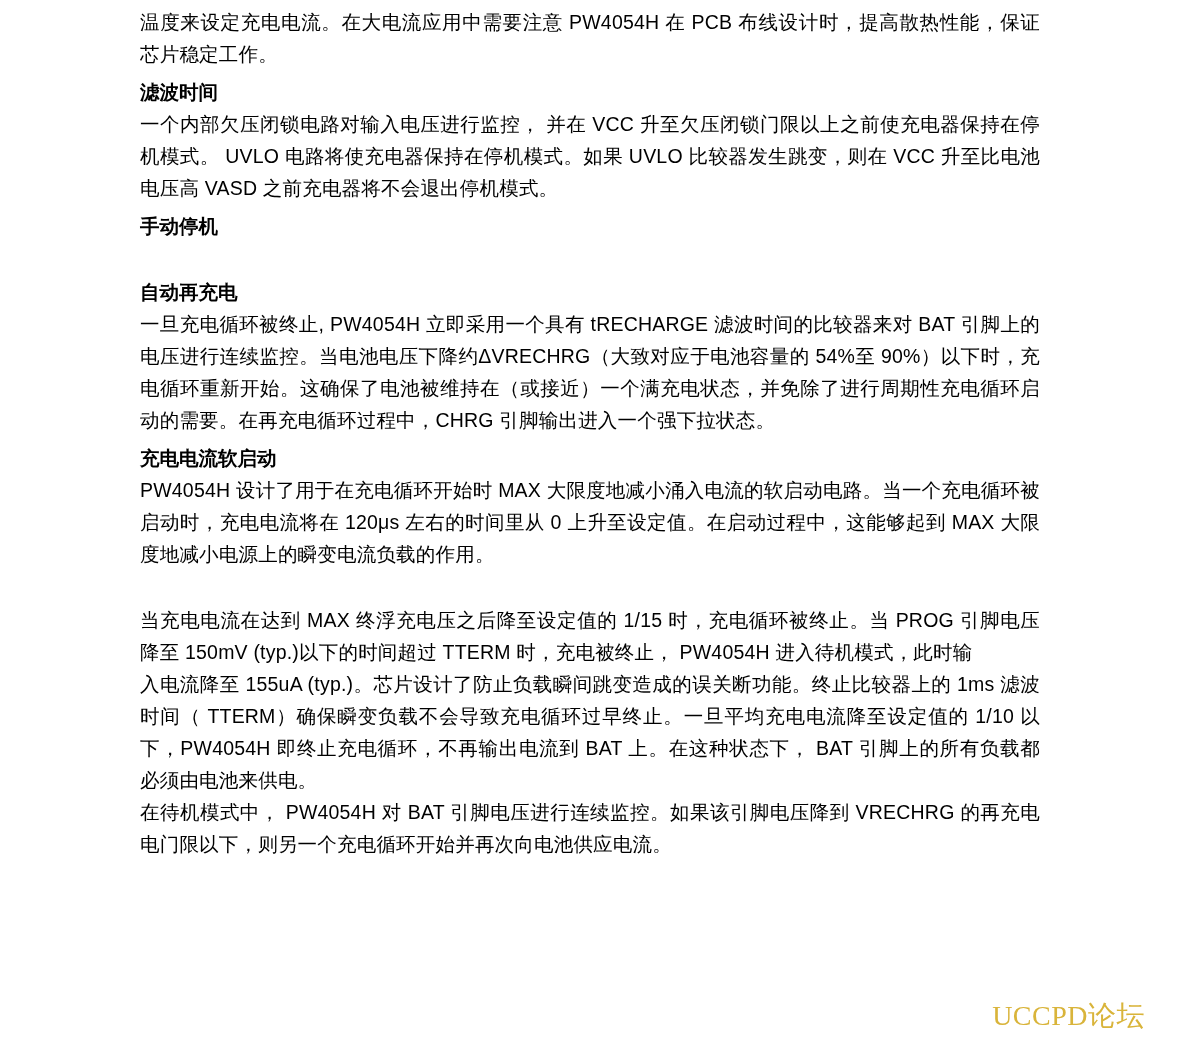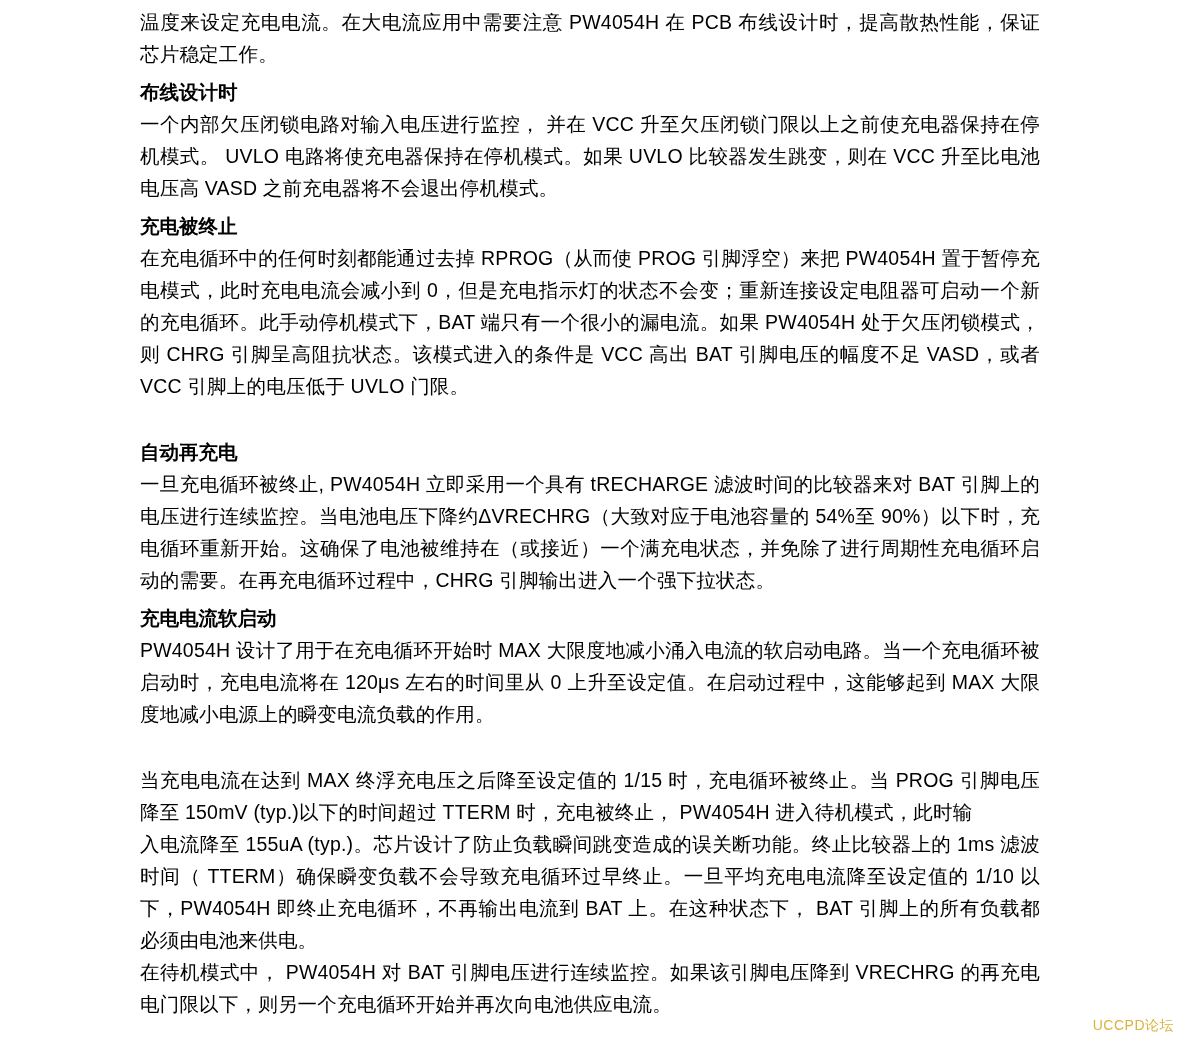--- a/index.html
+++ b/index.html
@@ -34,44 +34,43 @@
     font-size: 19.5px;
     line-height: 32px;
     font-weight: bold;
     margin: 0;
   }
   .spacer-sm { height: 6px; }
   .spacer-lg { height: 34px; }
   .top-offset { height: 6px; }
   .watermark {
     position: absolute;
-    right: 16px;
+    right: 45px;
     bottom: 14px;
-    font-size: 14px;
+    font-size: 28px;
     color: #d9b43a;
-    font-family: Liberation Sans, sans-serif;
+    font-family: Liberation Serif, serif;
     letter-spacing: 0.5px;
   }
 </style>
 </head>
 <body>
 
 <div class="page">
 
   <div class="top-offset"></div>
 
   <p class="para">温度来设定充电电流。在大电流应用中需要注意 PW4054H 在 PCB 布线设计时，提高散热性能，保证芯片稳定工作。</p>
 
   <div class="spacer-sm"></div>
-  <h2 class="heading">布线设计时</h2>
+  <h2 class="heading">滤波时间</h2>
   <p class="para">一个内部欠压闭锁电路对输入电压进行监控， 并在 VCC 升至欠压闭锁门限以上之前使充电器保持在停机模式。 UVLO 电路将使充电器保持在停机模式。如果 UVLO 比较器发生跳变，则在 VCC 升至比电池电压高 VASD 之前充电器将不会退出停机模式。</p>
 
   <div class="spacer-sm"></div>
-  <h2 class="heading">充电被终止</h2>
-  <p class="para">在充电循环中的任何时刻都能通过去掉 RPROG（从而使 PROG 引脚浮空）来把 PW4054H 置于暂停充电模式，此时充电电流会减小到 0，但是充电指示灯的状态不会变；重新连接设定电阻器可启动一个新的充电循环。此手动停机模式下，BAT 端只有一个很小的漏电流。如果 PW4054H 处于欠压闭锁模式，则 CHRG 引脚呈高阻抗状态。该模式进入的条件是 VCC 高出 BAT 引脚电压的幅度不足 VASD，或者 VCC 引脚上的电压低于 UVLO 门限。</p>
+  <h2 class="heading">手动停机</h2>
 
   <div class="spacer-lg"></div>
   <h2 class="heading">自动再充电</h2>
   <p class="para">一旦充电循环被终止, PW4054H 立即采用一个具有 tRECHARGE 滤波时间的比较器来对 BAT 引脚上的电压进行连续监控。当电池电压下降约ΔVRECHRG（大致对应于电池容量的 54%至 90%）以下时，充电循环重新开始。这确保了电池被维持在（或接近）一个满充电状态，并免除了进行周期性充电循环启动的需要。在再充电循环过程中，CHRG 引脚输出进入一个强下拉状态。</p>
 
   <div class="spacer-sm"></div>
   <h2 class="heading">充电电流软启动</h2>
   <p class="para">PW4054H 设计了用于在充电循环开始时 MAX 大限度地减小涌入电流的软启动电路。当一个充电循环被启动时，充电电流将在 120μs 左右的时间里从 0 上升至设定值。在启动过程中，这能够起到 MAX 大限度地减小电源上的瞬变电流负载的作用。</p>
 
   <div class="spacer-lg"></div>

